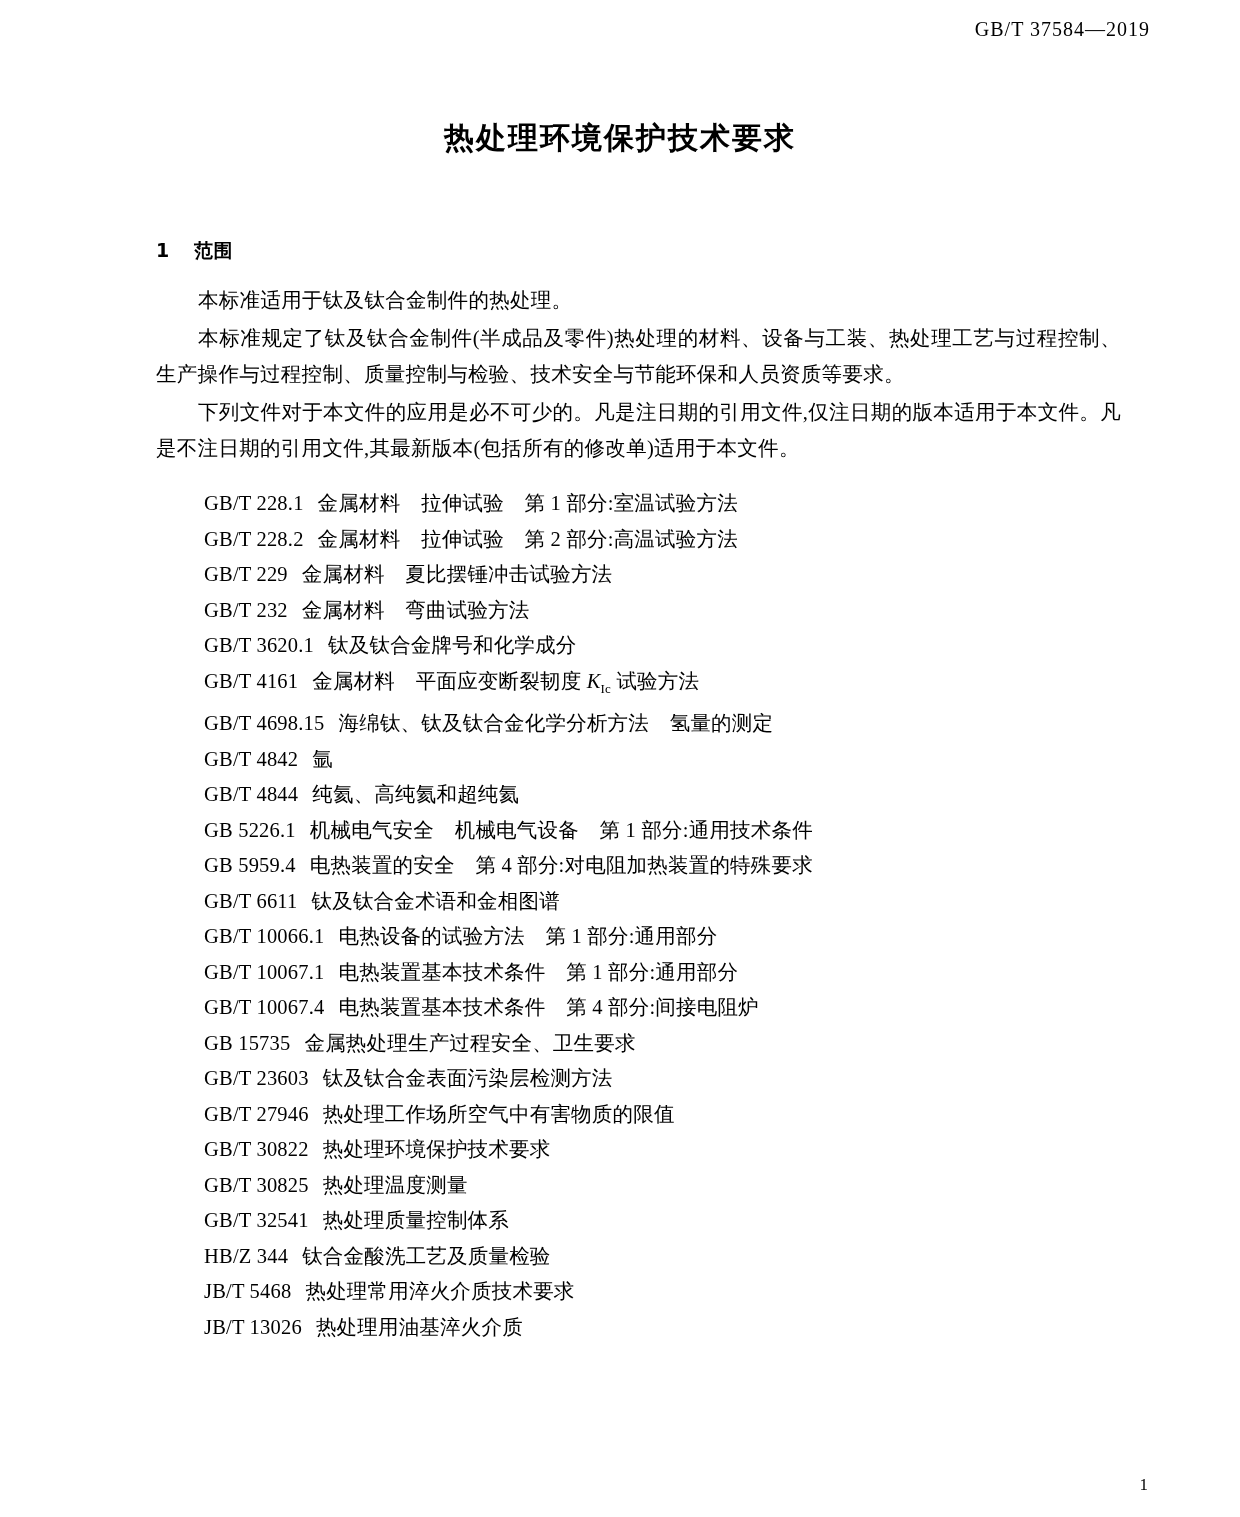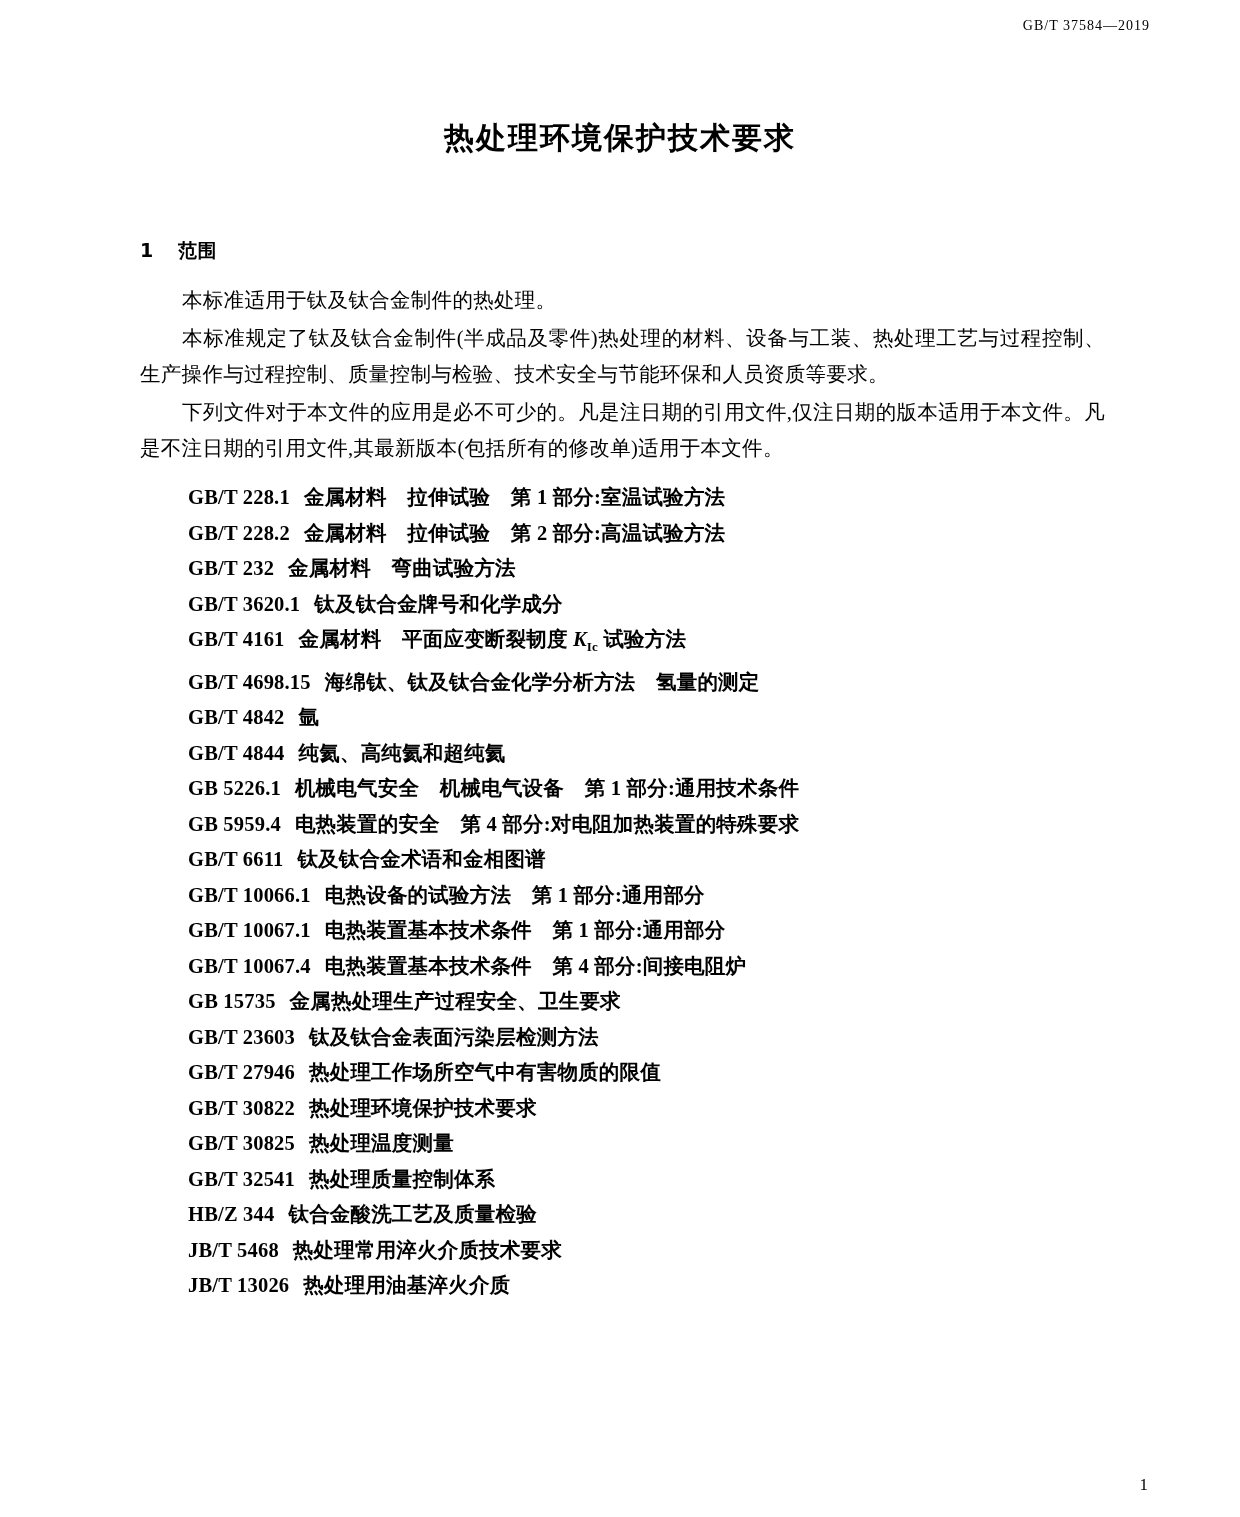--- a/index.html
+++ b/index.html
@@ -19,42 +19,42 @@
     background: #ffffff;
     box-sizing: border-box;
     padding: 0;
     overflow: hidden;
   }
   .header {
     position: absolute;
     top: 18px;
     right: 90px;
     font-family: "Liberation Serif", serif;
-    font-size: 14px;
+    font-size: 20px;
     letter-spacing: 0.5px;
     white-space: nowrap;
   }
   .header .hdr-num {
     letter-spacing: 1px;
   }
   .title {
     position: absolute;
     top: 118px;
     left: 0;
     width: 100%;
     text-align: center;
     font-family: "DejaVu Sans", sans-serif;
     font-weight: bold;
     font-size: 30px;
     letter-spacing: 2px;
   }
   .content {
     position: absolute;
     top: 230px;
-    left: 140px;
+    left: 156px;
     width: 965px;
   }
   .clause-head {
     font-family: "DejaVu Sans", sans-serif;
     font-weight: bold;
     font-size: 19px;
     margin-top: 8px;
     margin-bottom: 18px;
     letter-spacing: 0.5px;
   }
@@ -67,24 +67,23 @@
     line-height: 36px;
     text-indent: 42px;
     text-align: justify;
     margin: 0 0 2px 0;
     letter-spacing: 0.3px;
   }
   .gap-before {
     margin-top: 34px;
   }
   .ref-list {
-    margin: 14px 0 0 0;
+    margin: 20px 0 0 0;
     padding: 0;
     list-style: none;
-    font-weight: bold;
   }
   .ref-list li {
     font-size: 20.5px;
     line-height: 35.5px;
     padding-left: 48px;
     white-space: nowrap;
     letter-spacing: 0.2px;
   }
   .ref-list li .code {
     font-family: "Liberation Serif", serif;
@@ -127,20 +126,21 @@
 
     <p class="para">本标准适用于钛及钛合金制件的热处理。</p>
     <p class="para">本标准规定了钛及钛合金制件(半成品及零件)热处理的材料、设备与工装、热处理工艺与过程控制、生产操作与过程控制、质量控制与检验、技术安全与节能环保和人员资质等要求。</p>
 
 
     <p class="para">下列文件对于本文件的应用是必不可少的。凡是注日期的引用文件,仅注日期的版本适用于本文件。凡是不注日期的引用文件,其最新版本(包括所有的修改单)适用于本文件。</p>
 
     <ul class="ref-list">
       <li><span class="code">GB/T 228.1</span><span class="sep"></span><span>金属材料　拉伸试验　第 1 部分:室温试验方法</span></li>
       <li><span class="code">GB/T 228.2</span><span class="sep"></span><span>金属材料　拉伸试验　第 2 部分:高温试验方法</span></li>
+      <li><span class="code">GB/T 229</span><span class="sep"></span><span>金属材料　夏比摆锤冲击试验方法</span></li>
       <li><span class="code">GB/T 232</span><span class="sep"></span><span>金属材料　弯曲试验方法</span></li>
       <li><span class="code">GB/T 3620.1</span><span class="sep"></span><span>钛及钛合金牌号和化学成分</span></li>
       <li><span class="code">GB/T 4161</span><span class="sep"></span><span>金属材料　平面应变断裂韧度&nbsp;<span class="ital">K</span><span class="sub">Ic</span>&nbsp;试验方法</span></li>
       <li><span class="code">GB/T 4698.15</span><span class="sep"></span><span>海绵钛、钛及钛合金化学分析方法　氢量的测定</span></li>
       <li><span class="code">GB/T 4842</span><span class="sep"></span><span>氩</span></li>
       <li><span class="code">GB/T 4844</span><span class="sep"></span><span>纯氦、高纯氦和超纯氦</span></li>
       <li><span class="code">GB 5226.1</span><span class="sep"></span><span>机械电气安全　机械电气设备　第 1 部分:通用技术条件</span></li>
       <li><span class="code">GB 5959.4</span><span class="sep"></span><span>电热装置的安全　第 4 部分:对电阻加热装置的特殊要求</span></li>
       <li><span class="code">GB/T 6611</span><span class="sep"></span><span>钛及钛合金术语和金相图谱</span></li>
       <li><span class="code">GB/T 10066.1</span><span class="sep"></span><span>电热设备的试验方法　第 1 部分:通用部分</span></li>

